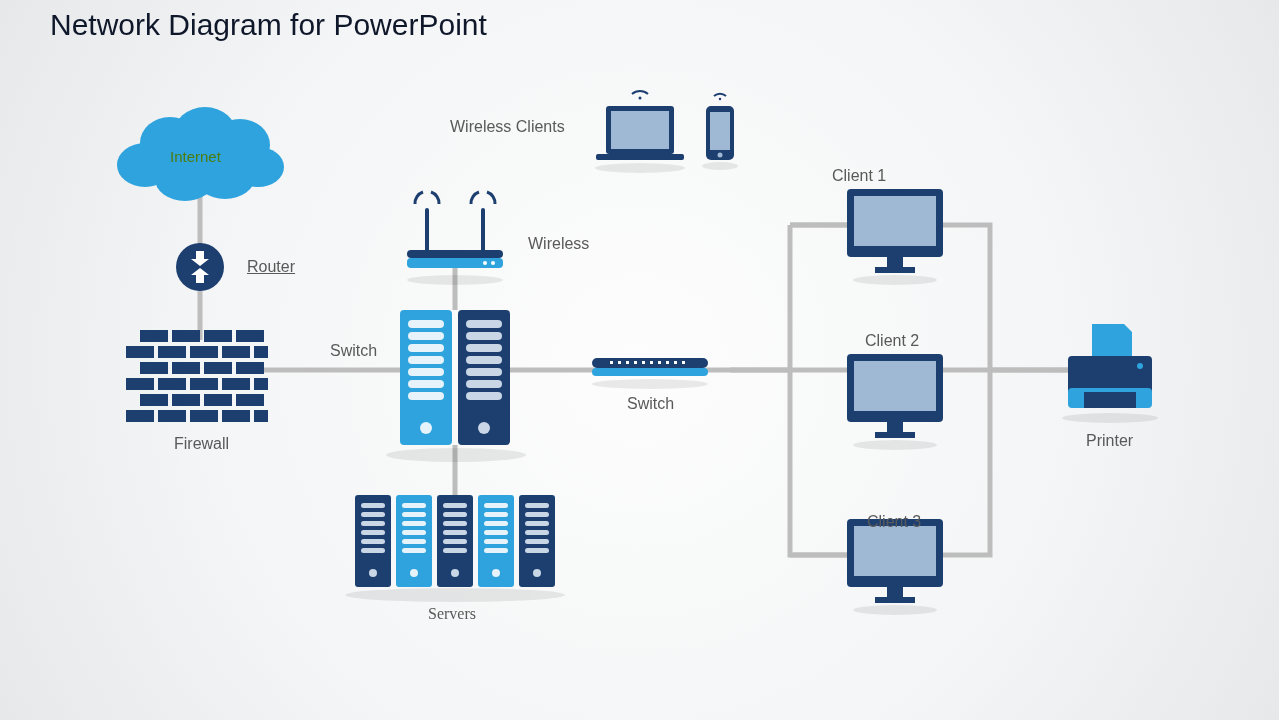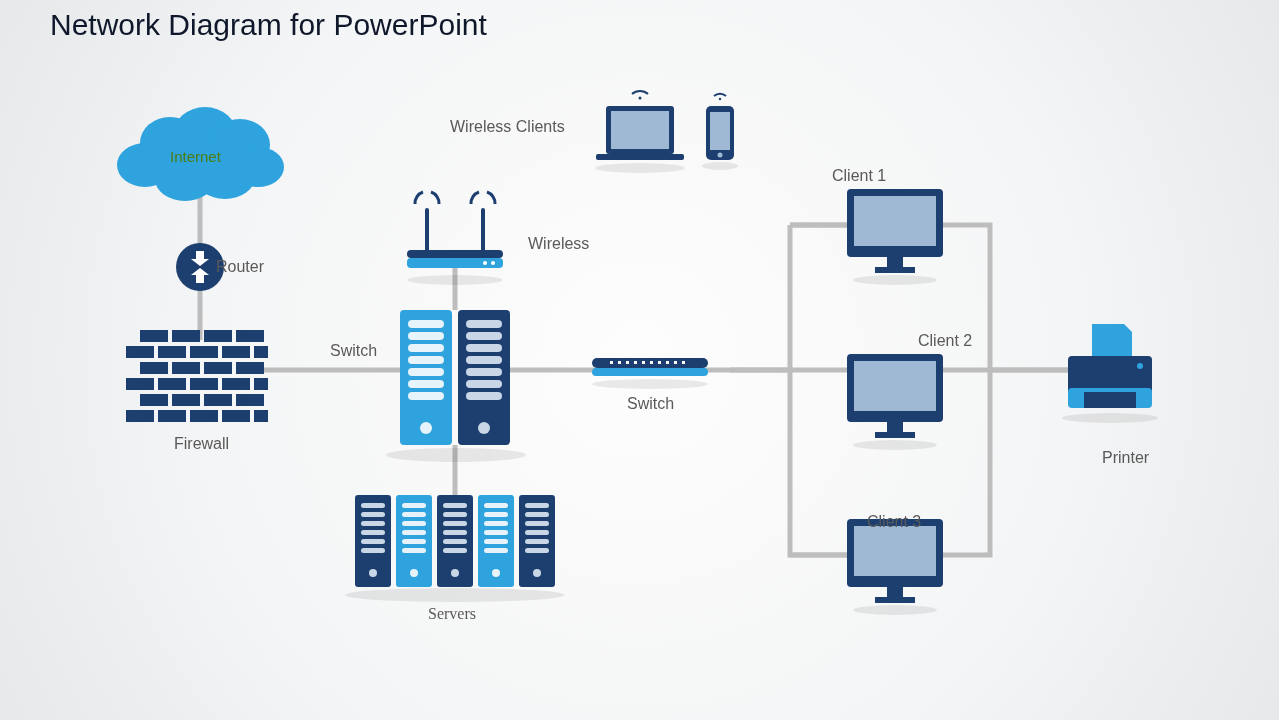--- a/index.html
+++ b/index.html
@@ -317,23 +317,23 @@
     <polygon points="-18,-46 14,-46 22,-38 22,-8 -18,-8" fill="#2EA3DD"></polygon>
 
     <rect x="-42" y="-14" width="84" height="44" rx="4" fill="#1C3F70"></rect>
     <rect x="-42" y="18" width="84" height="20" rx="4" fill="#2EA3DD"></rect>
     <rect x="-26" y="22" width="52" height="16" fill="#1C3F70"></rect>
     <circle cx="30" cy="-4" r="3" fill="#2EA3DD"></circle>
   </g>
 </svg>
 
 <div class="label" style="left:170px; top:148px; color:#4d7c0f; font-size:15px;">Internet</div>
-<div class="label" style="left:216px; top:258px;">Router</div>
+<div class="label" style="left:247px; top:258px;text-decoration:underline;">Router</div>
 <div class="label" style="left:174px; top:435px;">Firewall</div>
 <div class="label" style="left:450px; top:118px;">Wireless Clients</div>
 <div class="label" style="left:520px; top:235px;margin-left:8px;">Wireless</div>
 <div class="label" style="left:330px; top:342px;">Switch</div>
 <div class="label" style="left:627px; top:395px;">Switch</div>
 <div class="label" style="left:428px; top:605px;font-family:Liberation Serif, serif;">Servers</div>
 <div class="label" style="left:832px; top:167px;">Client 1</div>
-<div class="label" style="left:918px; top:332px;">Client 2</div>
+<div class="label" style="left:865px; top:332px;">Client 2</div>
 <div class="label" style="left:867px; top:513px;">Client 3</div>
-<div class="label" style="left:1086px; top:449px;margin-left:16px;">Printer</div>
+<div class="label" style="left:1086px; top:432px;">Printer</div>
 
 </body></html>

